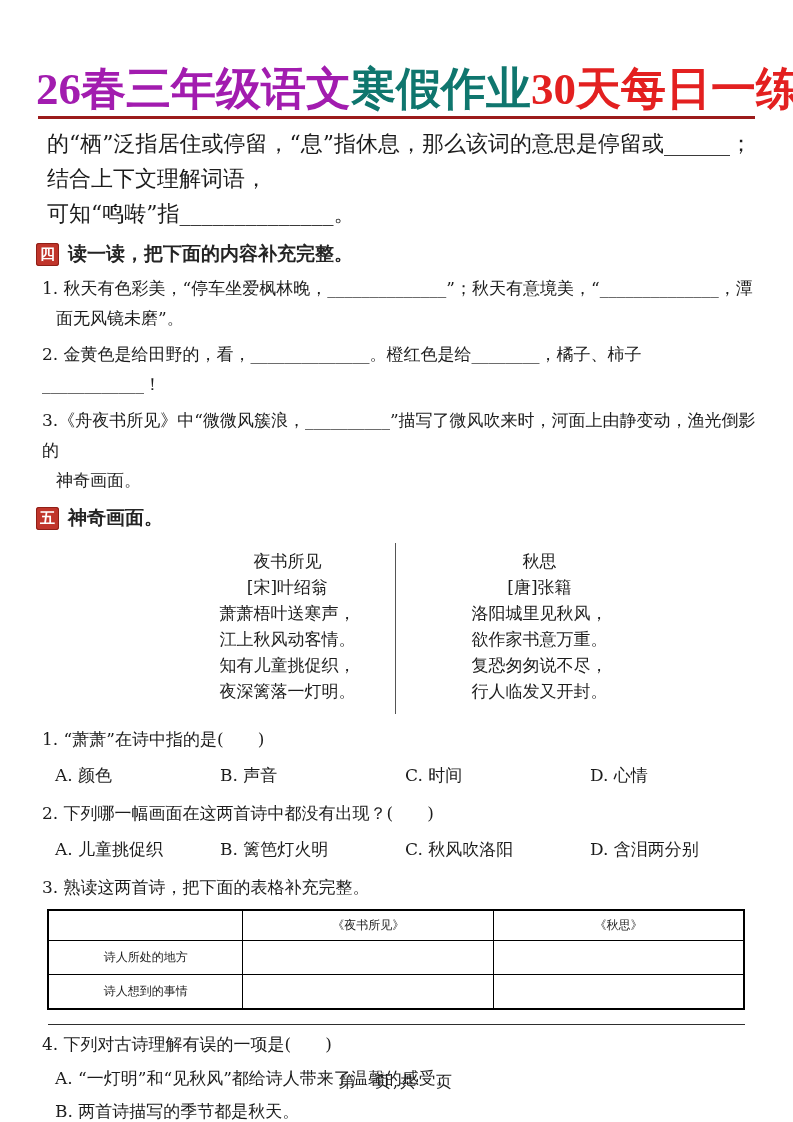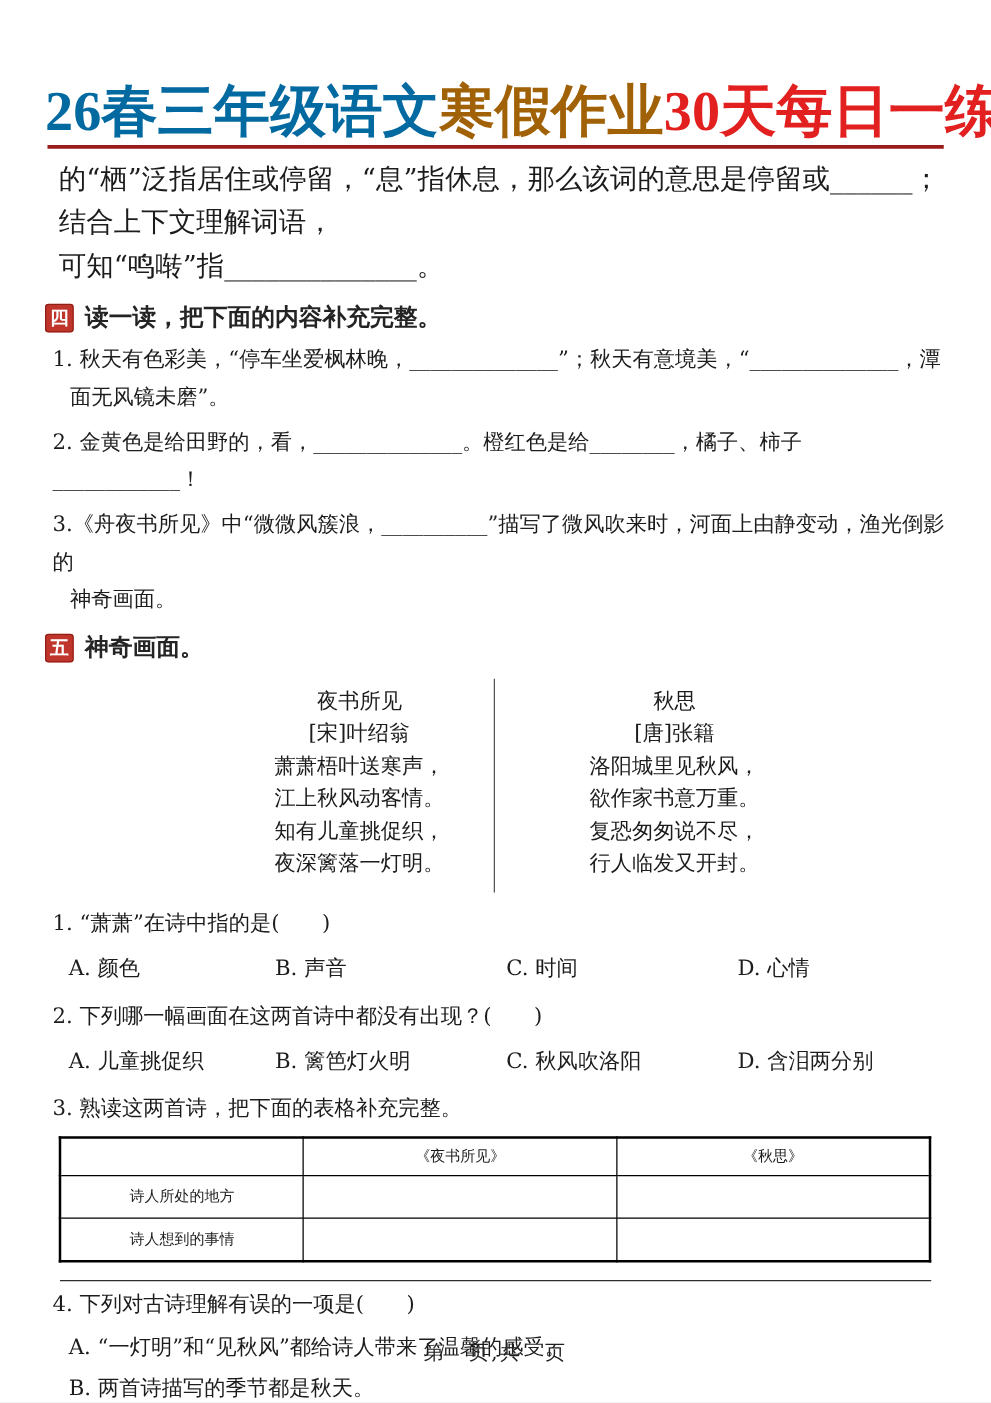--- a/index.html
+++ b/index.html
@@ -7,22 +7,22 @@
     position:relative; width:793px; height:1122px; margin:0 auto;
     background:#ffffff; overflow:hidden;
     font-family:"DejaVu Serif", serif; color:#1c1c1c;
   }
   
   .title {
     margin:64px 36px 0; text-align:center;
     font-family:"Liberation Serif","DejaVu Serif",serif;
     font-weight:bold; font-size:45px; line-height:1.12; white-space:nowrap;
   }
-  .title .t-black { color:#0369a1; }
-  .title .t-blue  { color:#a16207; }
+  .title .t-black { color:#a21caf; }
+  .title .t-blue  { color:#0f766e; }
   .title .t-red   { color:#e32020; }
   .title-rule { margin:2px 38px 0; border-bottom:3px solid #9b1b1b; }
 
   
   .intro { margin:7px 38px 0 47px; font-size:22px; line-height:35px; }
 
   
   .section-heading {
     display:flex; align-items:center; gap:9px; margin:10px 36px 0;
     font-family:"Liberation Sans",sans-serif; font-weight:bold; font-size:19px; color:#242424;

